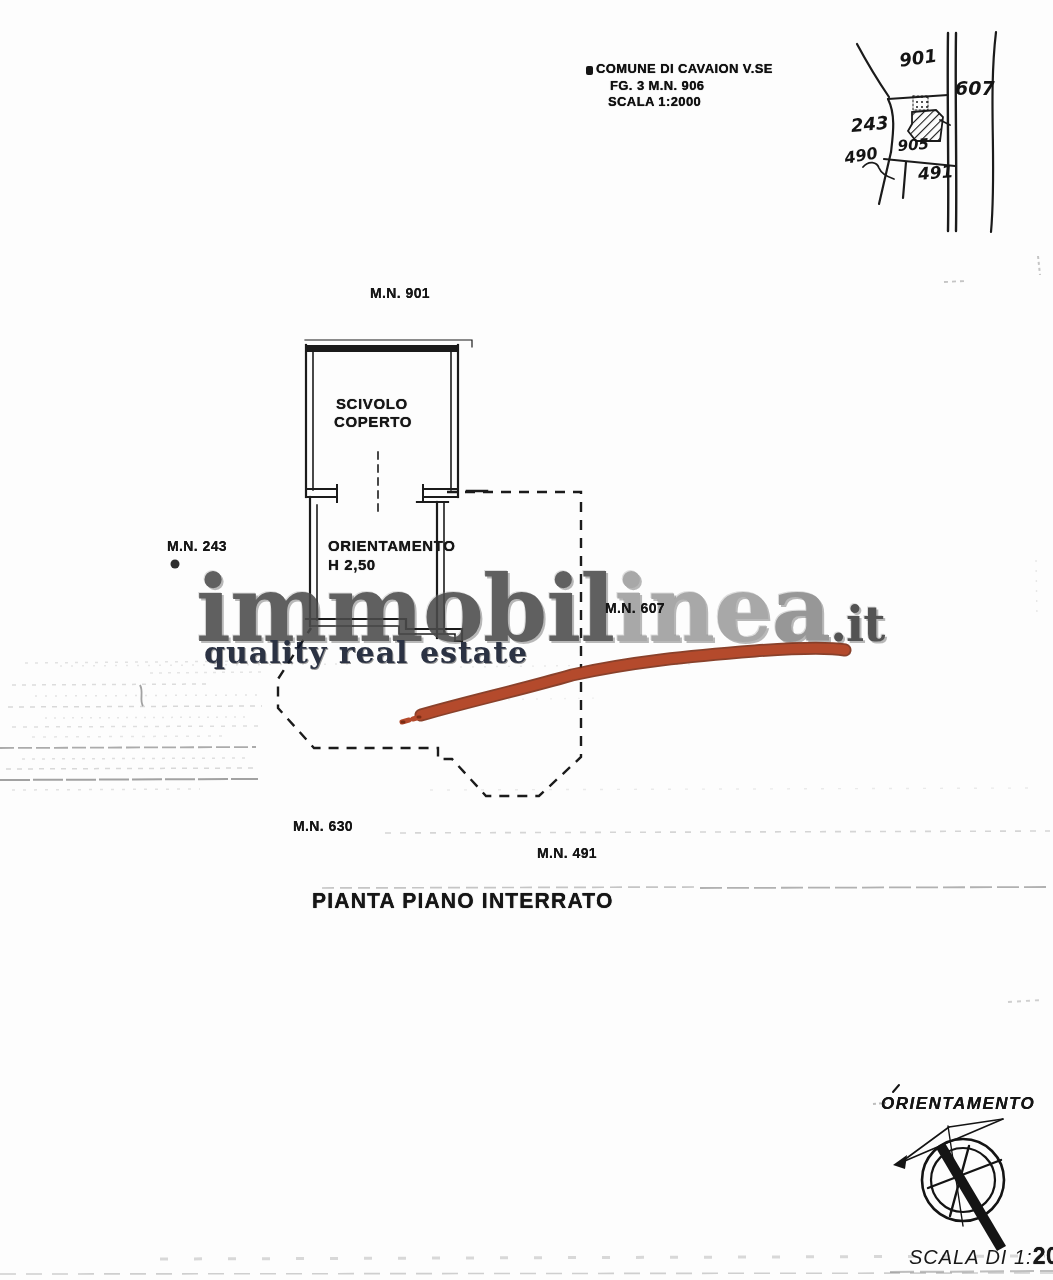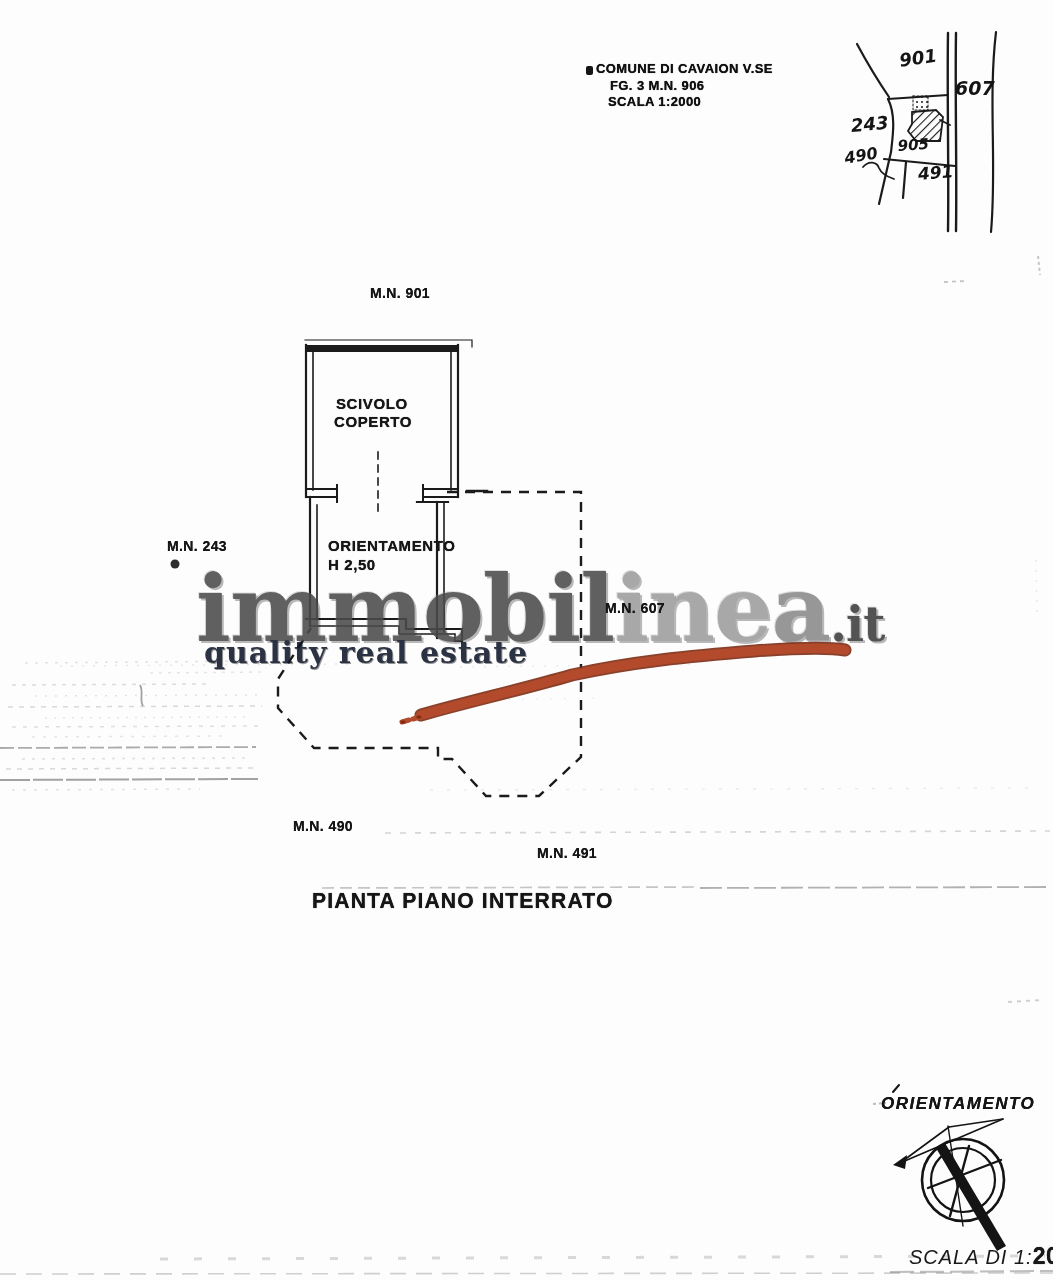--- a/index.html
+++ b/index.html
@@ -152,21 +152,21 @@
   <div class="hand" style="left:898px;top:50px;font-size:18px;transform:rotate(-8deg);">901</div>
   <div class="hand" style="left:955px;top:77px;font-size:19px;">607</div>
   <div class="hand" style="left:850px;top:115px;font-size:18px;transform:rotate(-5deg);">243</div>
   <div class="hand" style="left:897px;top:137px;font-size:15px;transform:rotate(-4deg);">905</div>
   <div class="hand" style="left:843px;top:149px;font-size:16px;transform:rotate(-10deg);">490</div>
   <div class="hand" style="left:917px;top:164px;font-size:17px;transform:rotate(-5deg);">491</div>
 
   <div class="lbl plan-lbl" style="left:370px;top:261px;margin-top:24px;">M.N. 901</div>
   <div class="lbl plan-lbl" style="left:167px;top:538px;">M.N. 243</div>
   <div class="lbl plan-lbl" style="left:605px;top:600px;">M.N. 607</div>
-  <div class="lbl plan-lbl" style="left:293px;top:818px;">M.N. 490</div>
+  <div class="lbl plan-lbl" style="left:293px;top:818px;">M.N. 630</div>
   <div class="lbl plan-lbl" style="left:537px;top:845px;">M.N. 491</div>
 
   <div class="lbl room-lbl" style="left:336px;top:395px;">SCIVOLO</div>
   <div class="lbl room-lbl" style="left:334px;top:413px;">COPERTO</div>
   <div class="lbl room-lbl" style="left:328px;top:537px;">ORIENTAMENTO</div>
   <div class="lbl room-lbl" style="left:328px;top:556px;">H 2,50</div>
 
   <div class="lbl title-lbl" style="left:312px;top:888px;">PIANTA PIANO INTERRATO</div>
 
   <div class="watermark">

